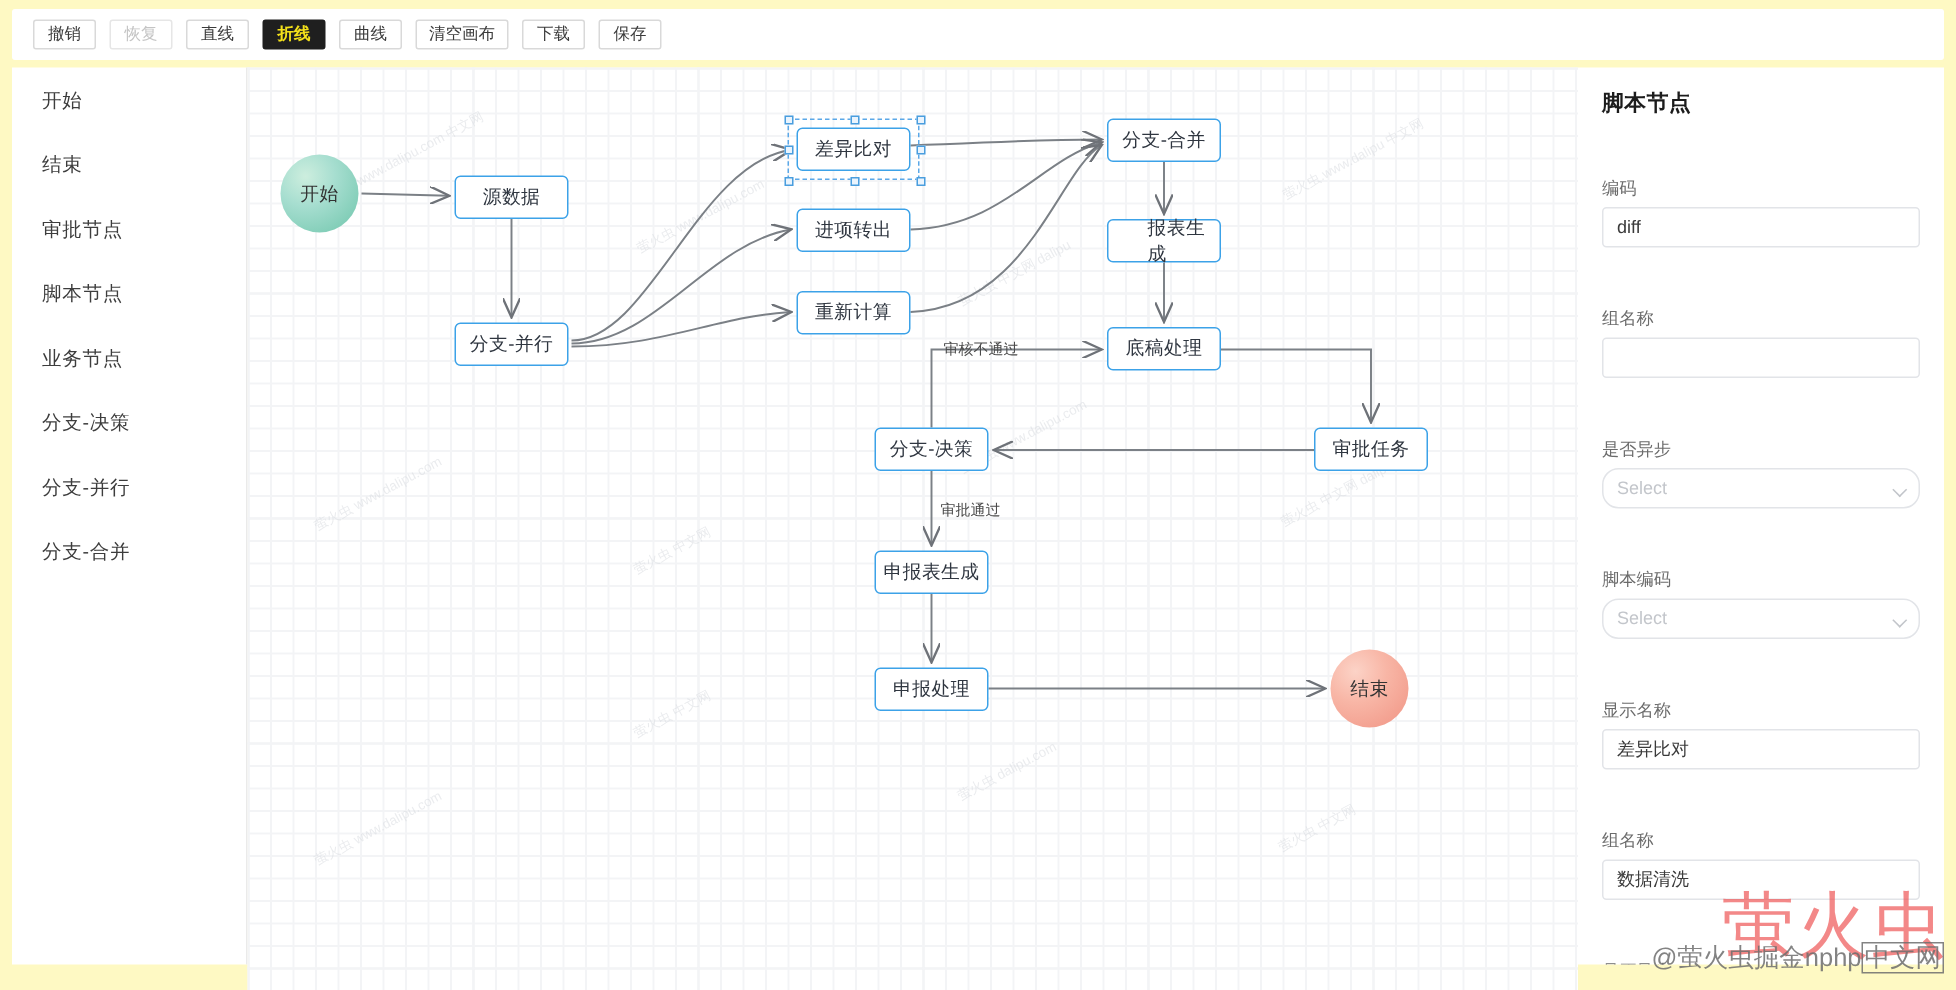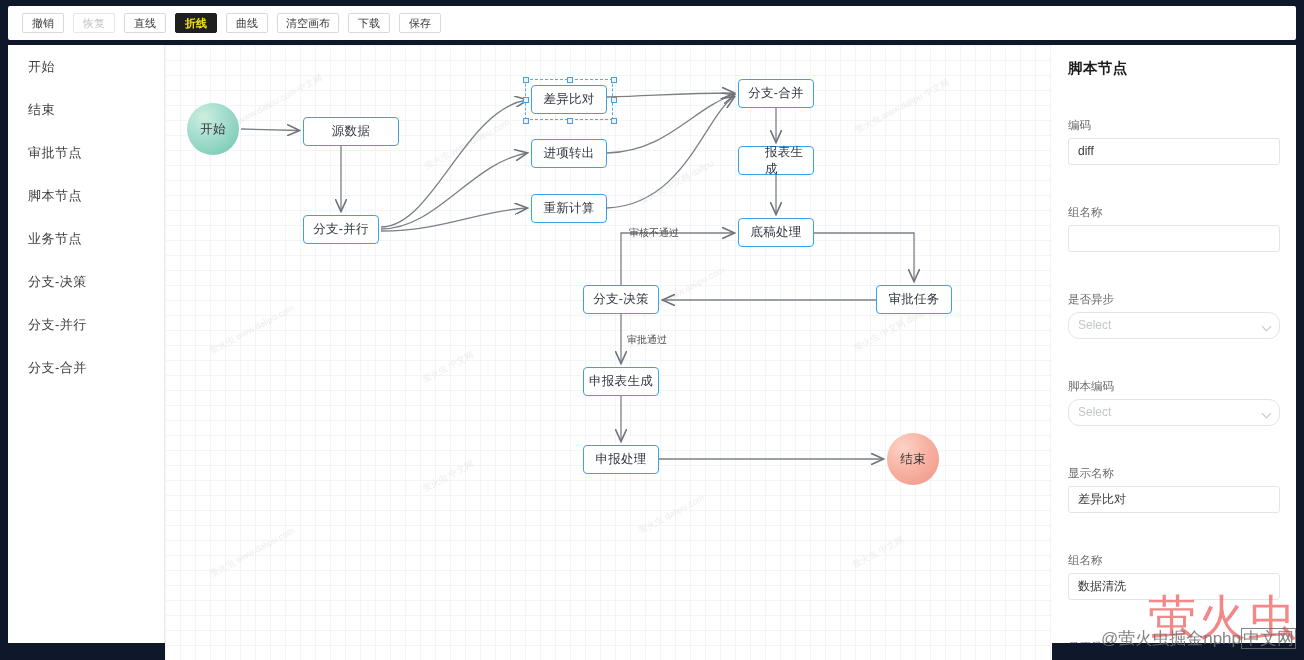--- a/index.html
+++ b/index.html
@@ -2,21 +2,21 @@
 <html><head>
 <meta charset="utf-8">
 <style>
   * { box-sizing: border-box; margin: 0; padding: 0; }
   html, body {
     width: 1304px; height: 660px;
     font-family: "Liberation Sans", "DejaVu Sans", sans-serif;
     background: #f0f0f0;
     overflow: hidden;
   }
-  #app { position: relative; width: 1304px; height: 660px; background: #0f172a; }
+  #app { position: relative; width: 1304px; height: 660px; background: #fef9c3; }
 
   
   .toolbar {
     position: absolute; left: 8px; top: 6px; width: 1288px; height: 34px;
     background: #fff; display: flex; align-items: center; gap: 9px;
     padding-left: 14px; border-radius: 2px;
   }
   .tbtn {
     min-width: 42px; height: 20px; padding: 0 8px;
     font-size: 11px; line-height: 18px; text-align: center;
@@ -207,21 +207,21 @@
         <path d="M456,351 L456,396"></path>
 
         <path d="M494,414 L718,414"></path>
       </g>
     </svg>
 
     <div id="nodes">
         <div class="node circle start" style="left: 22px; top: 58px; width: 52px; height: 52px;">
           <span>开始</span>
         </div>
-        <div class="node" style="left: 138px; top: 72px; width: 96px; height: 29px;">
+        <div class="node" style="left: 138px; top: 72px; width: 76px; height: 29px;">
           <span>源数据</span>
         </div>
         <div class="node" style="left: 138px; top: 170px; width: 76px; height: 29px;">
           <span>分支-并行</span>
         </div>
         <div class="node" style="left: 366px; top: 40px; width: 76px; height: 29px;">
           <span>差异比对</span>
         </div>
         <div class="sel-box" style="left: 360px; top: 34px; width: 88px; height: 41px;">
           <div class="handle" style="left: -3.5px; top: -3.5px;"></div>

